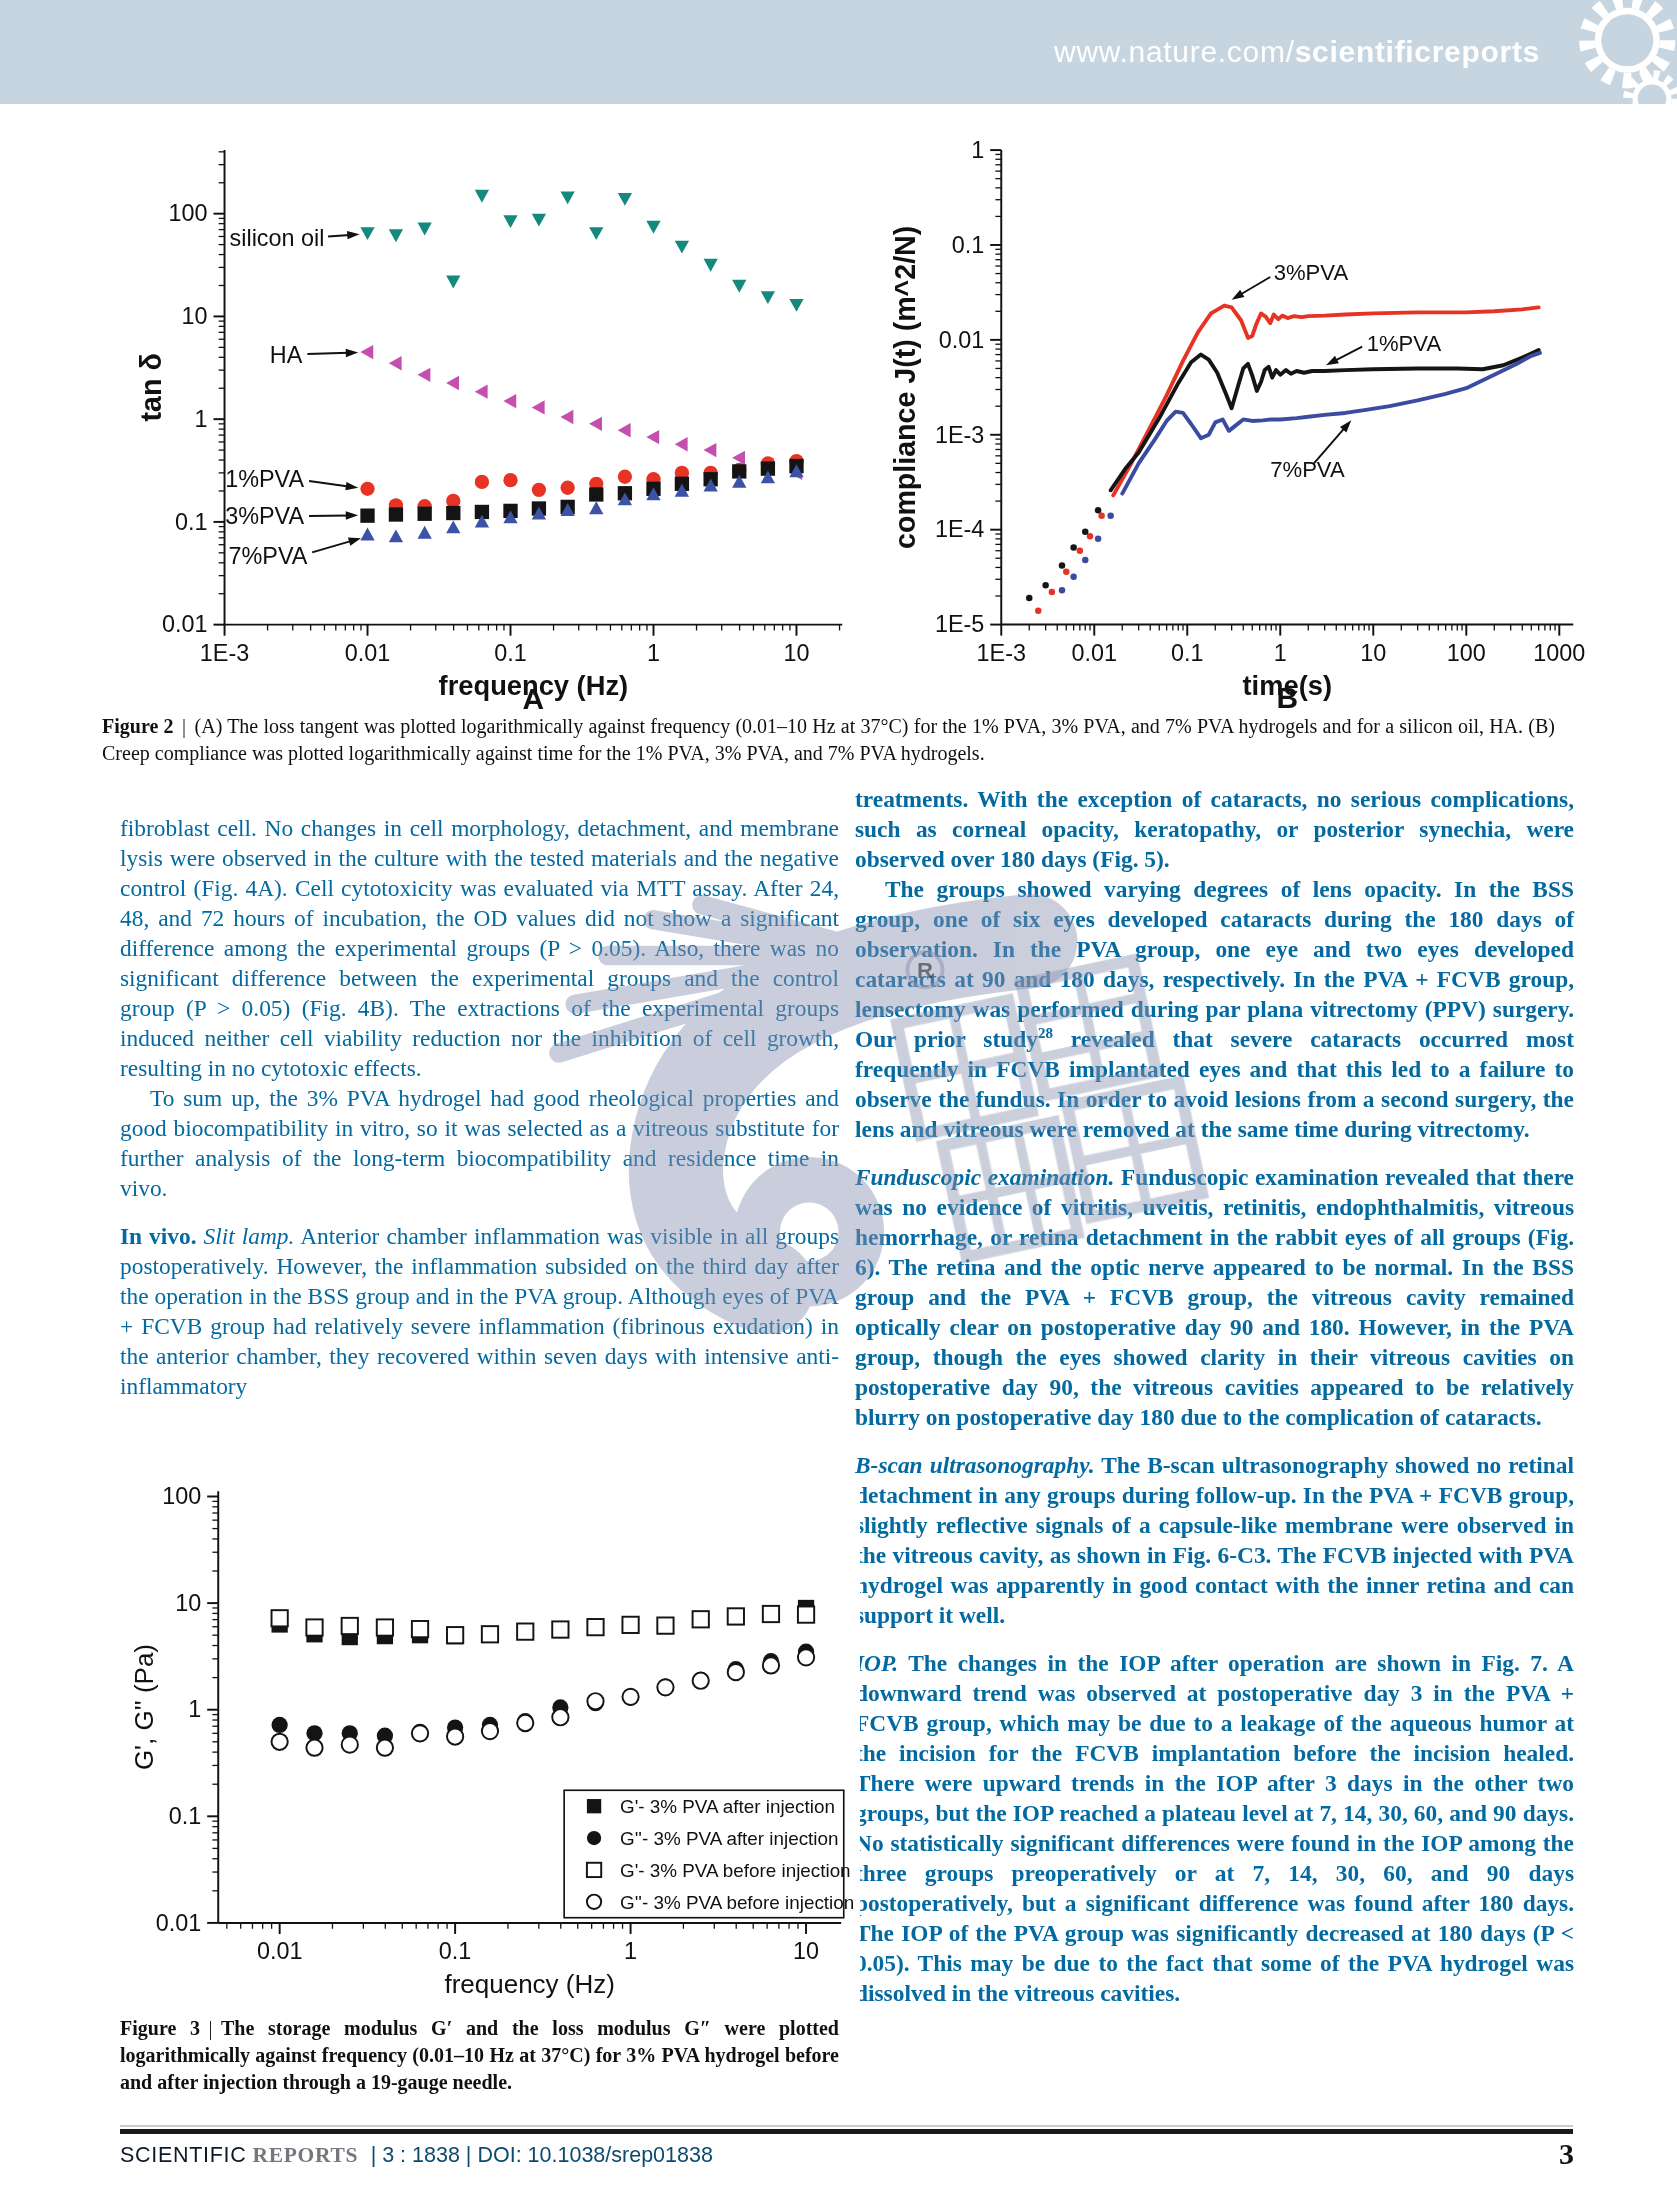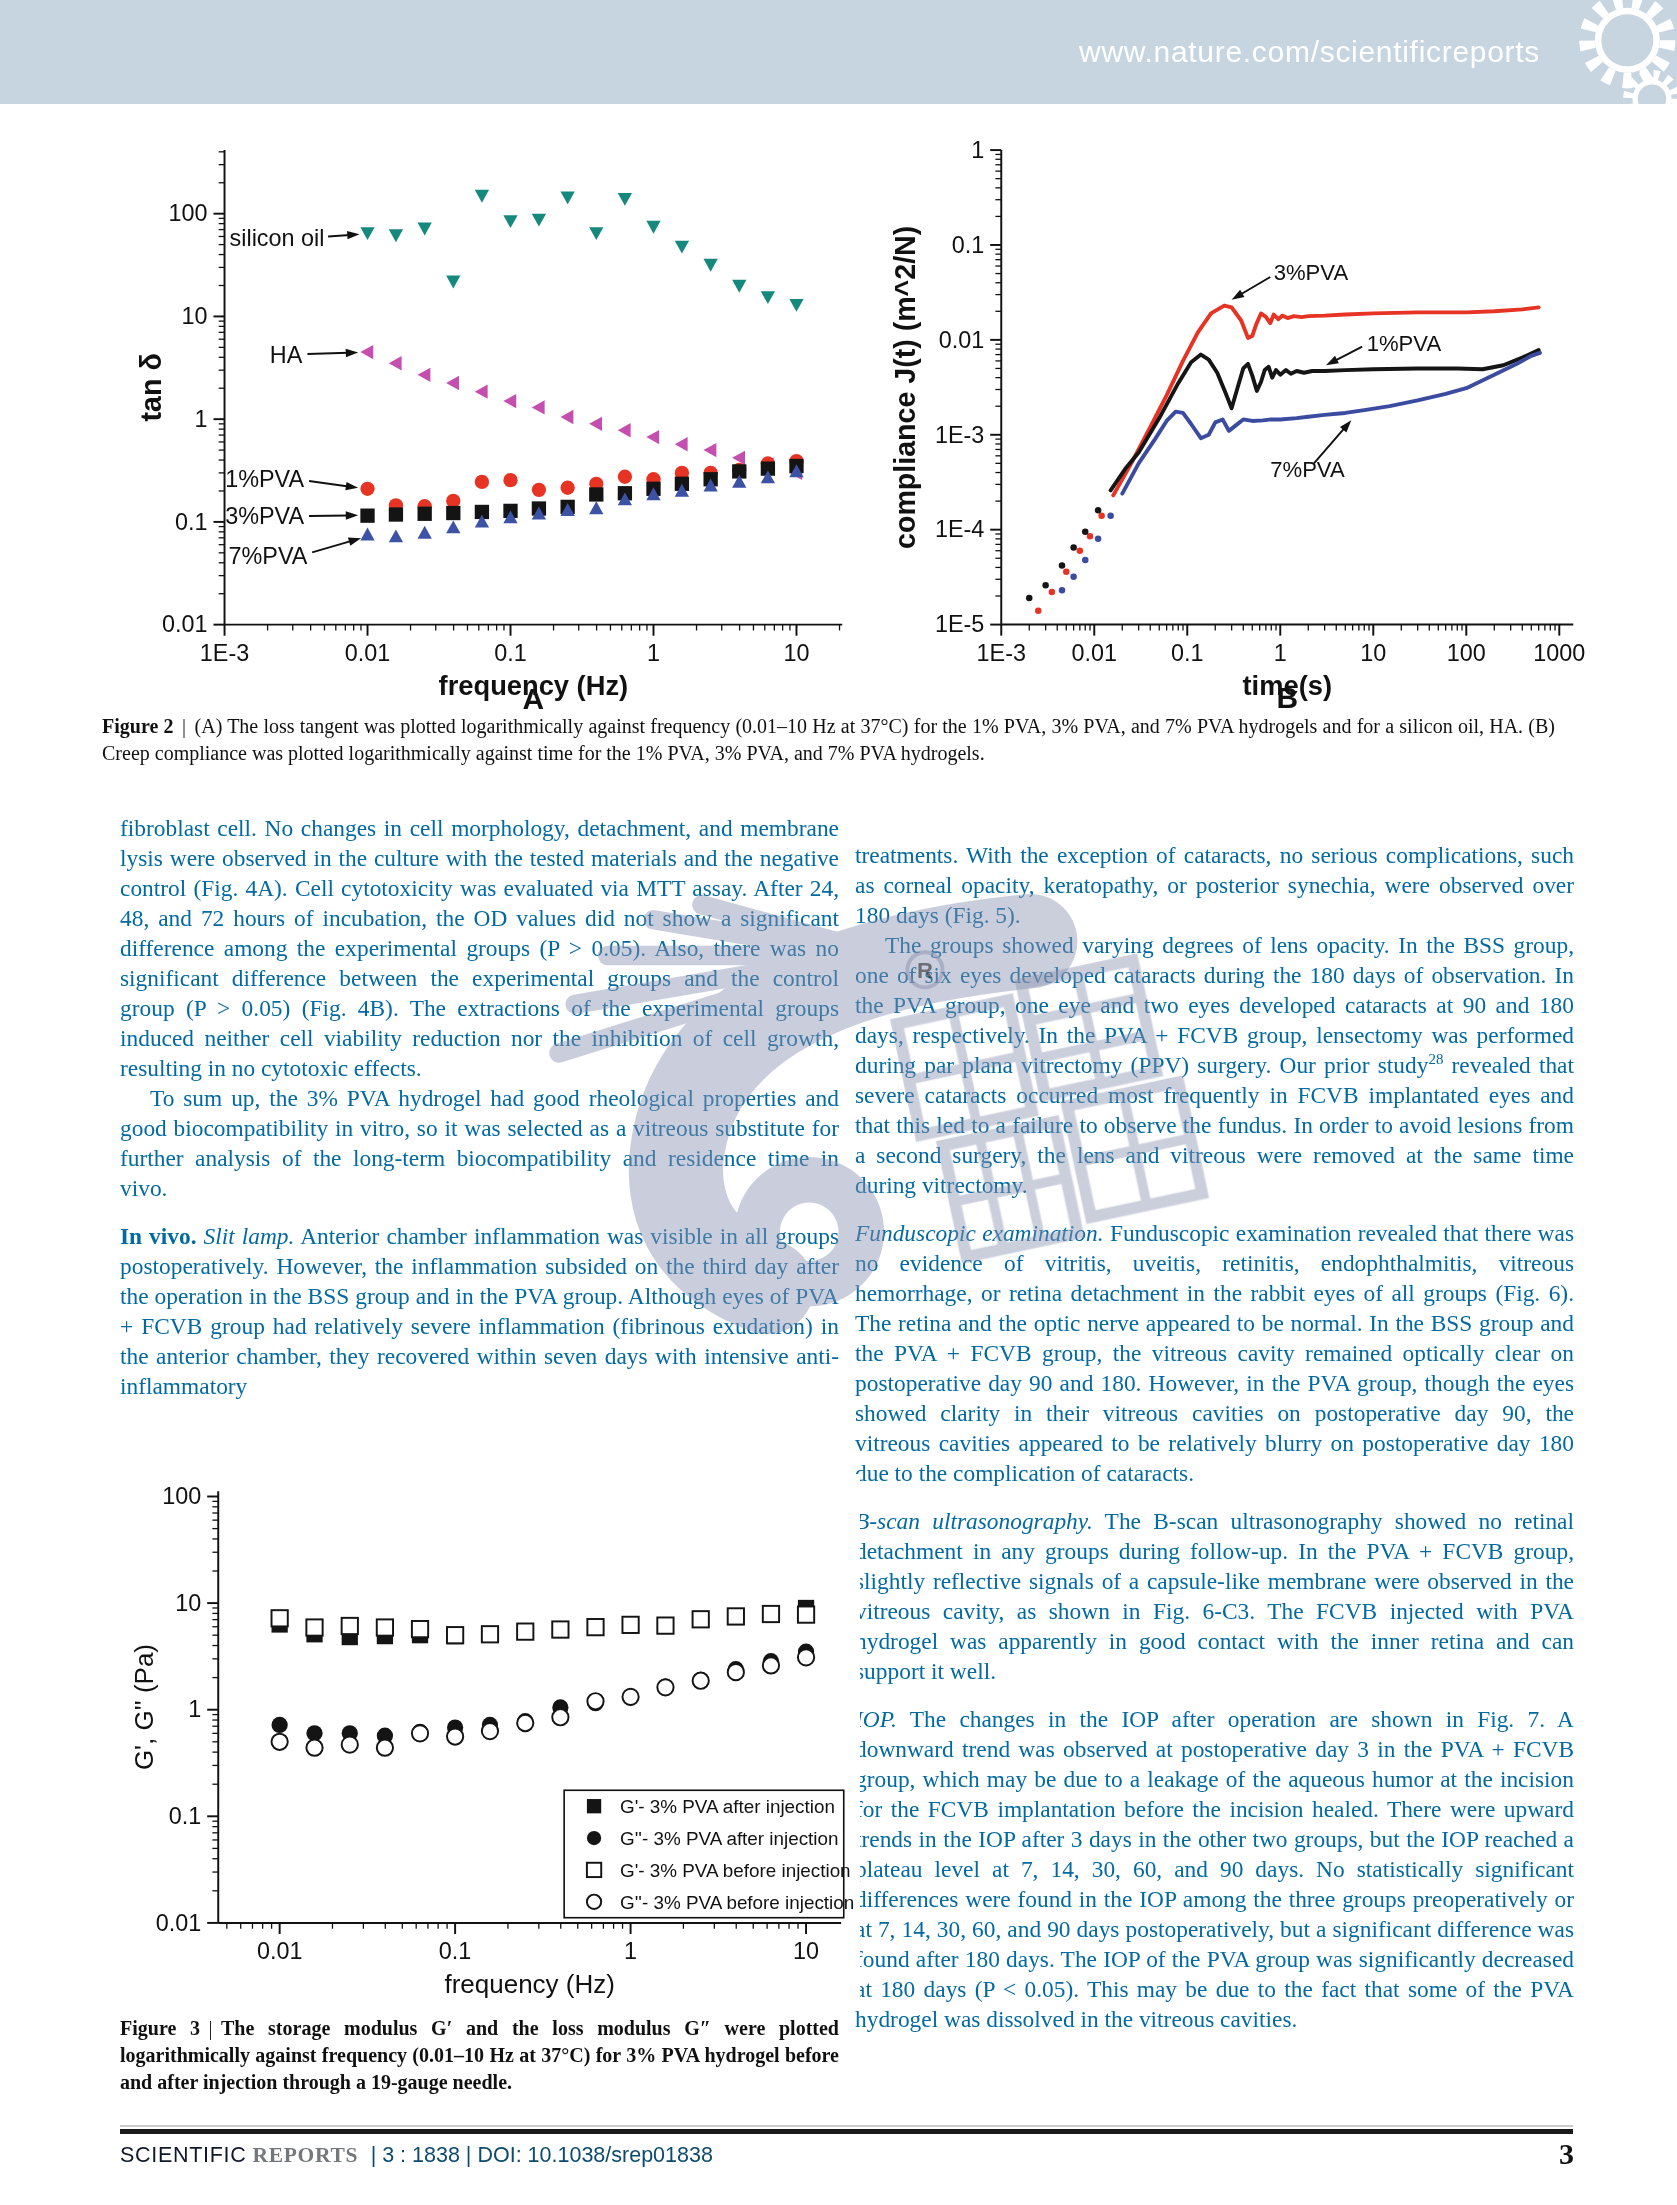--- a/index.html
+++ b/index.html
@@ -3,21 +3,21 @@
 <meta charset="utf-8">
 <style>
   html,body{margin:0;padding:0;}
   body{
     width:1678px;height:2205px;position:relative;background:#ffffff;
     font-family:"Liberation Serif","DejaVu Serif",serif;color:#1c1c1e;overflow:hidden;
   }
   .header{position:absolute;left:0;top:0;width:1678px;height:104px;background:#c6d5df;overflow:hidden;}
   .hdr-url{position:absolute;right:138px;top:0;height:104px;line-height:104px;
     font-family:"Liberation Sans","DejaVu Sans",sans-serif;font-size:30px;color:#ffffff;letter-spacing:0.7px;}
-  .hdr-url .b{font-weight:normal;}
+  .hdr-url .b{font-weight:bold;}
   .gears{position:absolute;right:0;top:0;}
   .chart{position:absolute;background:#fff;}
   svg text{font-family:"Liberation Sans","DejaVu Sans",sans-serif;fill:#111;}
   .caption{position:absolute;font-size:20px;line-height:27px;color:#101010;text-align:justify;}
   .caption .flabel{font-weight:bold;}
   .caption .sep{font-weight:normal;padding:0 8.5px;color:#222;}
   .caption.allbold{font-weight:bold;}
   .col{position:absolute;width:719px;font-size:23.4px;line-height:30px;text-align:justify;color:#0369a1;}
   .para{margin:0;}
   .para.gap{margin-top:18px;}
@@ -395,21 +395,21 @@
 
 <div class="caption" style="left:102px;top:713px;width:1453px;">
   <span class="flabel">Figure 2</span><span class="sep">|</span><span>(A) The loss tangent was plotted logarithmically against frequency (0.01–10 Hz at 37°C) for the 1% PVA, 3% PVA, and 7% PVA hydrogels and for a silicon oil, HA. (B) Creep compliance was plotted logarithmically against time for the 1% PVA, 3% PVA, and 7% PVA hydrogels.</span>
 </div>
 
 <div class="col" style="left:120px;top:813px;">
     <p class="para"><span>fibroblast cell. No changes in cell morphology, detachment, and membrane lysis were observed in the culture with the tested materials and the negative control (Fig. 4A). Cell cytotoxicity was evaluated via MTT assay. After 24, 48, and 72 hours of incubation, the OD values did not show a significant difference among the experimental groups (P &gt; 0.05). Also, there was no significant difference between the experimental groups and the control group (P &gt; 0.05) (Fig. 4B). The extractions of the experimental groups induced neither cell viability reduction nor the inhibition of cell growth, resulting in no cytotoxic effects.</span></p>
     <p class="para indent"><span>To sum up, the 3% PVA hydrogel had good rheological properties and good biocompatibility in vitro, so it was selected as a vitreous substitute for further analysis of the long-term biocompatibility and residence time in vivo.</span></p>
     <p class="para gap"><span class="b">In vivo. </span><span class="i">Slit lamp.</span><span> Anterior chamber inflammation was visible in all groups postoperatively. However, the inflammation subsided on the third day after the operation in the BSS group and in the PVA group. Although eyes of PVA + FCVB group had relatively severe inflammation (fibrinous exudation) in the anterior chamber, they recovered within seven days with intensive anti-inflammatory</span></p>
   </div>
-<div class="col" style="left:855px;top:840px;">
+<div class="col" style="left:855px;top:784px;font-weight:bold;">
     <p class="para"><span>treatments. With the exception of cataracts, no serious complications, such as corneal opacity, keratopathy, or posterior synechia, were observed over 180 days (Fig. 5).</span></p>
     <p class="para indent"><span>The groups showed varying degrees of lens opacity. In the BSS group, one of six eyes developed cataracts during the 180 days of observation. In the PVA group, one eye and two eyes developed cataracts at 90 and 180 days, respectively. In the PVA + FCVB group, lensectomy was performed during par plana vitrectomy (PPV) surgery. Our prior study</span><sup>28</sup><span> revealed that severe cataracts occurred most frequently in FCVB implantated eyes and that this led to a failure to observe the fundus. In order to avoid lesions from a second surgery, the lens and vitreous were removed at the same time during vitrectomy.</span></p>
     <p class="para gap"><span class="i">Funduscopic examination.</span><span> Funduscopic examination revealed that there was no evidence of vitritis, uveitis, retinitis, endophthalmitis, vitreous hemorrhage, or retina detachment in the rabbit eyes of all groups (Fig. 6). The retina and the optic nerve appeared to be normal. In the BSS group and the PVA + FCVB group, the vitreous cavity remained optically clear on postoperative day 90 and 180. However, in the PVA group, though the eyes showed clarity in their vitreous cavities on postoperative day 90, the vitreous cavities appeared to be relatively blurry on postoperative day 180 due to the complication of cataracts.</span></p>
     <p class="para gap"><span class="i">B-scan ultrasonography.</span><span> The B-scan ultrasonography showed no retinal detachment in any groups during follow-up. In the PVA + FCVB group, slightly reflective signals of a capsule-like membrane were observed in the vitreous cavity, as shown in Fig. 6-C3. The FCVB injected with PVA hydrogel was apparently in good contact with the inner retina and can support it well.</span></p>
     <p class="para gap"><span class="i">IOP.</span><span> The changes in the IOP after operation are shown in Fig. 7. A downward trend was observed at postoperative day 3 in the PVA + FCVB group, which may be due to a leakage of the aqueous humor at the incision for the FCVB implantation before the incision healed. There were upward trends in the IOP after 3 days in the other two groups, but the IOP reached a plateau level at 7, 14, 30, 60, and 90 days. No statistically significant differences were found in the IOP among the three groups preoperatively or at 7, 14, 30, 60, and 90 days postoperatively, but a significant difference was found after 180 days. The IOP of the PVA group was significantly decreased at 180 days (P &lt; 0.05). This may be due to the fact that some of the PVA hydrogel was dissolved in the vitreous cavities.</span></p>
   </div>
 
 <svg id="chartC" class="chart" width="738" height="535" viewBox="0 0 1135 822" style="left: 122px; top: 1474px;">
     <line x1="148" y1="26" x2="148" y2="690" stroke="#111" stroke-width="3"></line>
     <line x1="148" y1="690" x2="1106" y2="690" stroke="#111" stroke-width="3"></line>

